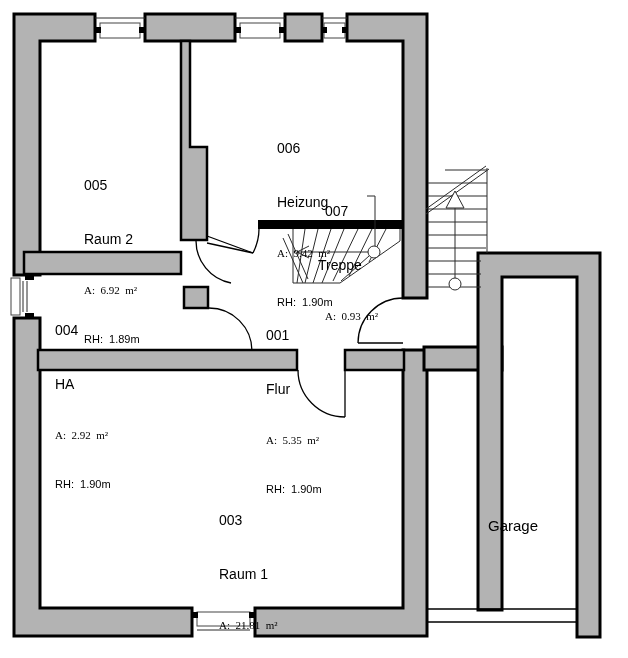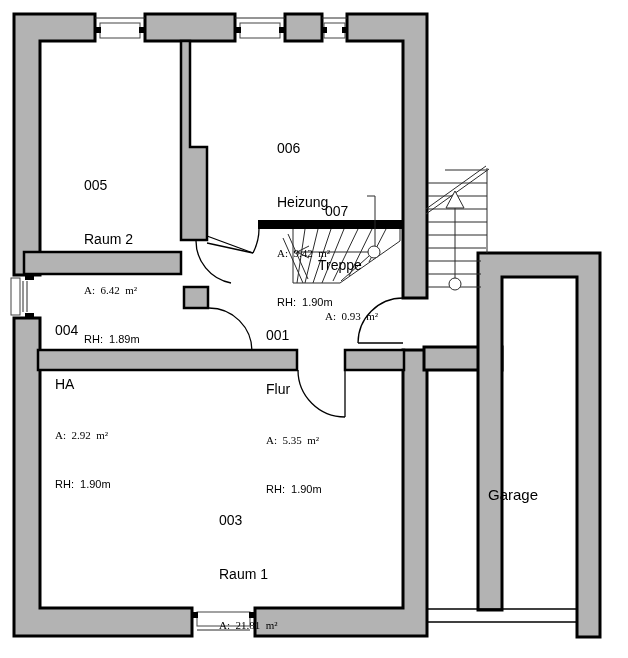--- a/index.html
+++ b/index.html
@@ -10,21 +10,21 @@
   .wext{stroke:#000;stroke-width:3;stroke-linejoin:miter;}
   .wint{stroke:#000;stroke-width:2.5;stroke-linejoin:miter;}
   .thin{stroke:#2b2b2b;stroke-width:1;fill:none;}
   .thin2{stroke:#000;stroke-width:1.3;fill:none;}
   .frame{stroke:#444;stroke-width:1;fill:none;}
   
   .room-label{position:absolute;color:#000;white-space:pre;}
   .rid,.rname{font-size:14px;line-height:18px;}
   .rarea{font-size:11px;line-height:13px;font-family:Liberation Serif, serif;}
   .rrh{font-size:11px;line-height:13px;font-weight:normal;}
-  .garage-label{position:absolute;font-size:15px;color:#000;}
+  .garage-label{position:absolute;font-size:15px;color:#000;margin-top:31px;}
   .indent{padding-left:7px;}
 </style>
 </head>
 <body>
 
 <div id="plan">
 
   <svg width="628" height="658" viewBox="0 0 628 658">
 
     <g class="wext" fill="#b3b3b3">
@@ -157,21 +157,21 @@
 
     <g>
       <line class="thin2" x1="428" y1="609" x2="577" y2="609"></line>
       <line class="thin2" x1="428" y1="622" x2="577" y2="622"></line>
     </g>
   </svg>
 
   <div class="room-label" style="left:84px;top:140px;">
     <div class="rid">005</div>
     <div class="rname">Raum 2</div>
-    <div class="rarea">A:  6.42  m²</div>
+    <div class="rarea">A:  6.92  m²</div>
     <div class="rrh">RH:  1.89m</div>
   </div>
 
   <div class="room-label" style="left:277px;top:103px;">
     <div class="rid">006</div>
     <div class="rname">Heizung</div>
     <div class="rarea">A:  9.42  m²</div>
     <div class="rrh">RH:  1.90m</div>
   </div>
 

